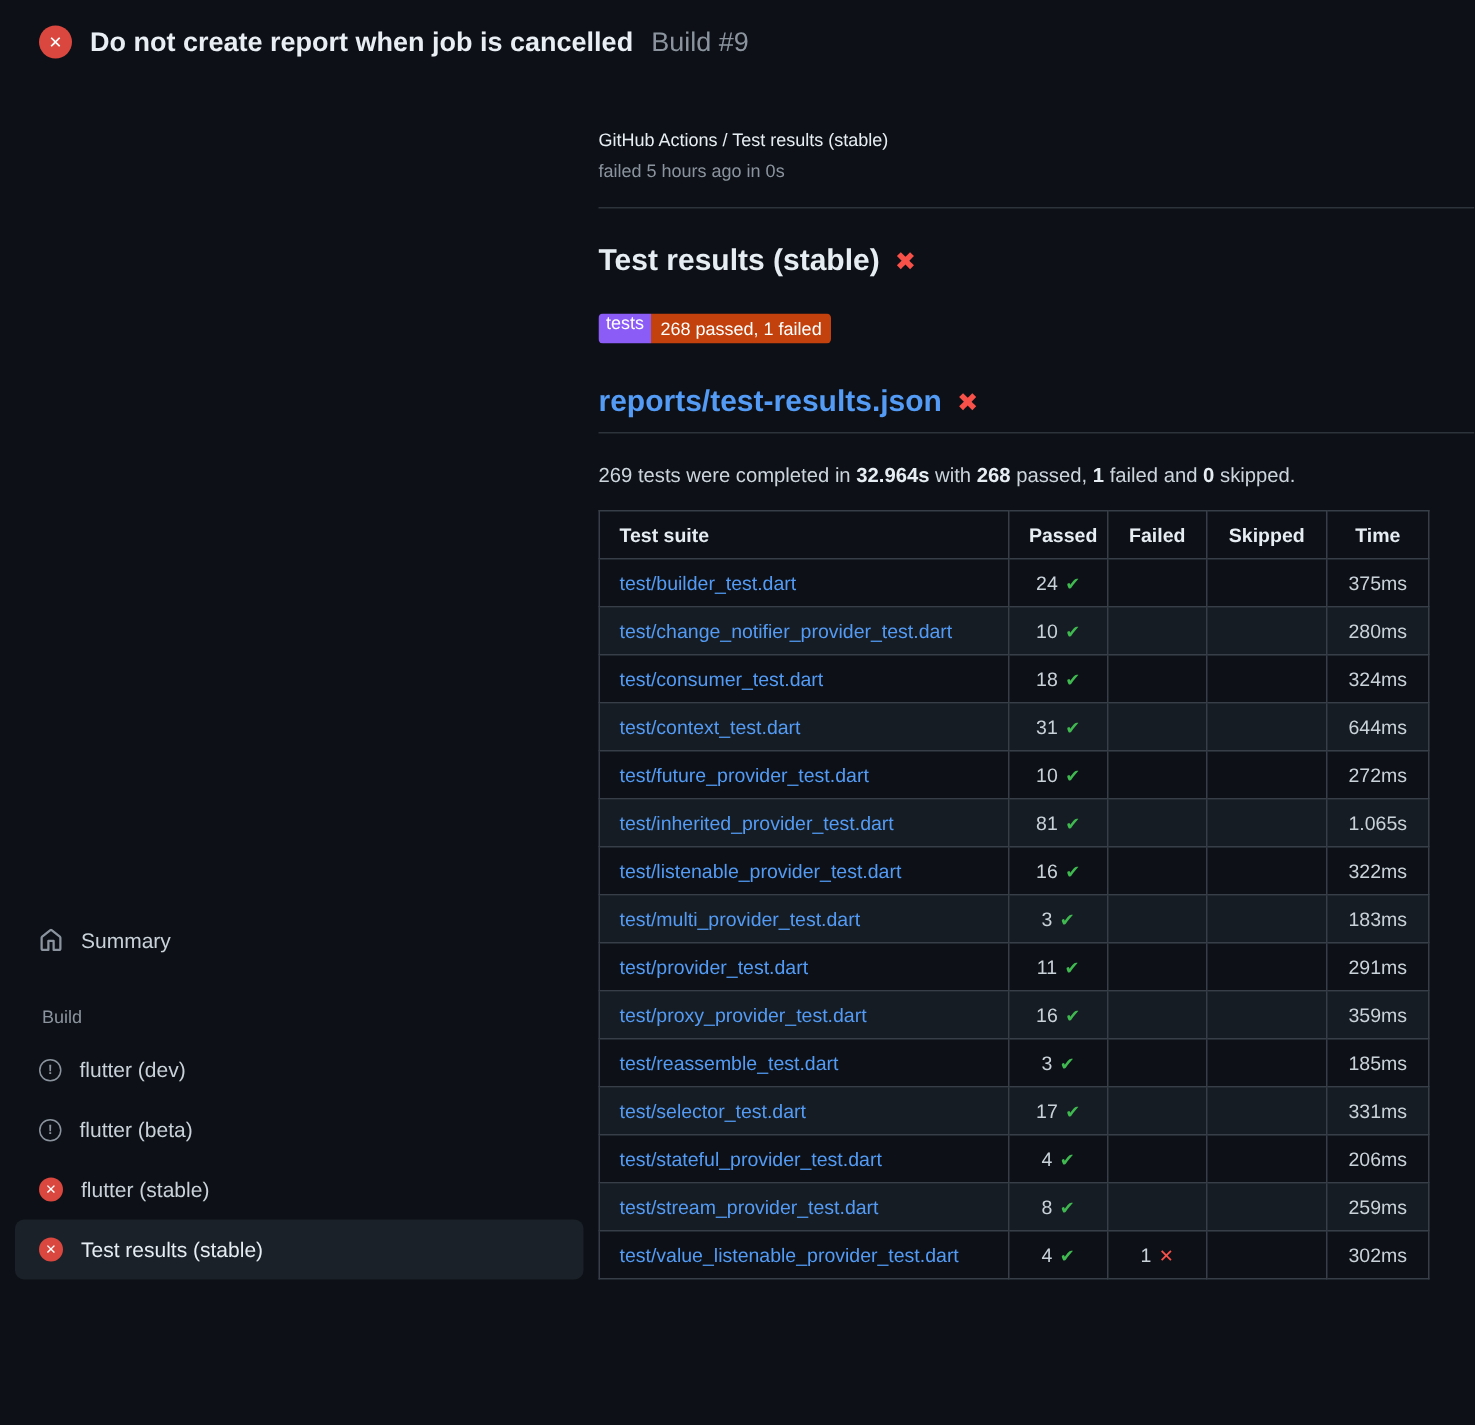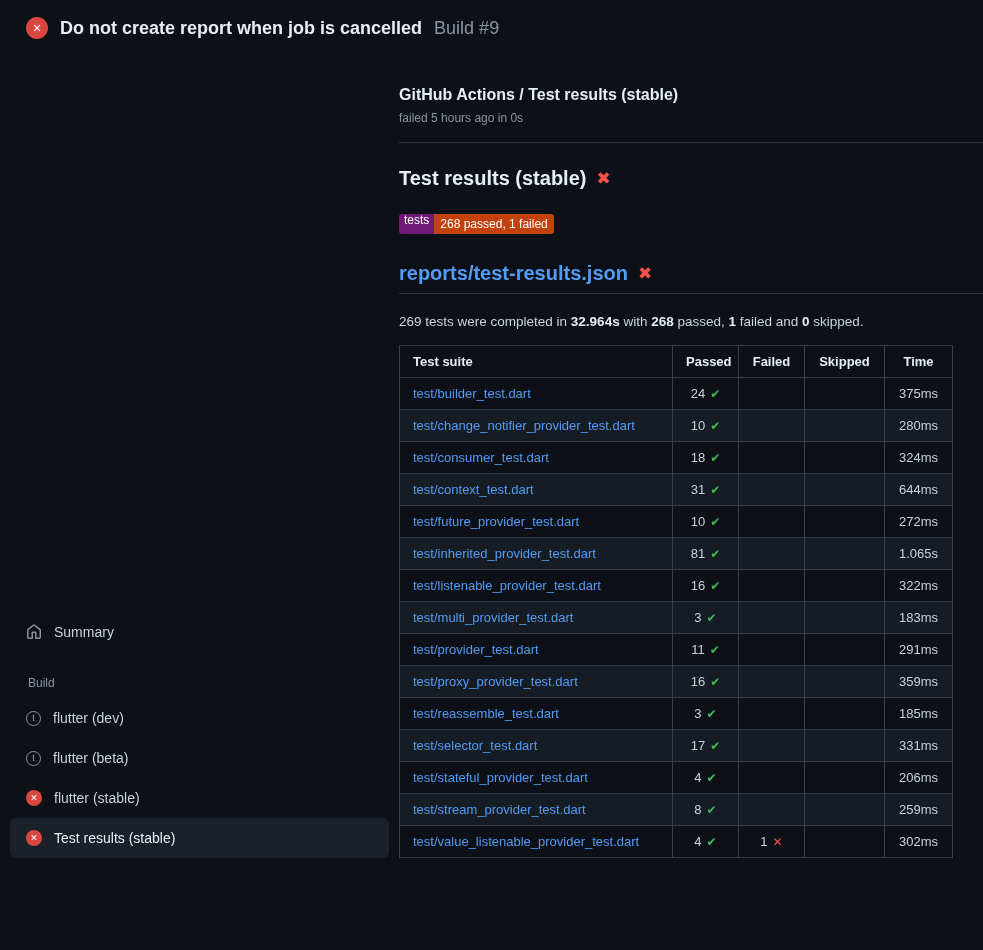--- a/index.html
+++ b/index.html
@@ -39,33 +39,33 @@
     display: inline-flex; align-items: center; justify-content: center;
   }
   .failed-circle {
     width: 16px; height: 16px; flex: none; border-radius: 50%; background: #d9473e;
     color: #fff; font-size: 9px; font-weight: bold;
     display: inline-flex; align-items: center; justify-content: center;
   }
 
   
   .main { flex: 1; min-width: 0; padding-top: 30px; }
-  .breadcrumb { font-size: 16px; font-weight: bold; color: #e6edf3; }
+  .breadcrumb { font-size: 12px; font-weight: normal; color: #e6edf3; }
   .meta { font-size: 12px; color: #8b949e; margin-top: 7px; }
   .divider { border-bottom: 1px solid #2d333b; margin-top: 17px; }
 
   .check-title {
     margin: 24px 0 0; font-size: 20px; font-weight: bold; color: #e6edf3;
     display: flex; align-items: center; gap: 10px;
   }
   .heading-x { color: #f85149; font-size: 17px; font-weight: bold; }
 
   .badge-row { margin-top: 20px; }
   .badge { display: inline-flex; font-size: 12px; line-height: 1; border-radius: 3px; overflow: hidden; }
-  .badge-label { background: #701a75; color: #fff; padding: 0 5px; }
+  .badge-label { background: #8b5cf6; color: #fff; padding: 0 5px; }
   .badge-value { background: #c2410c; color: #fff; padding: 4px 6px; }
 
   .report-heading {
     margin: 28px 0 0; padding-bottom: 8px; border-bottom: 1px solid #2d333b;
     font-size: 20px; font-weight: bold;
     display: flex; align-items: center; gap: 10px;
   }
   .report-link { color: #539bf5; text-decoration: none; }
 
   .summary-line { margin: 20px 0 0; font-size: 13.5px; color: #ccd4dc; }

